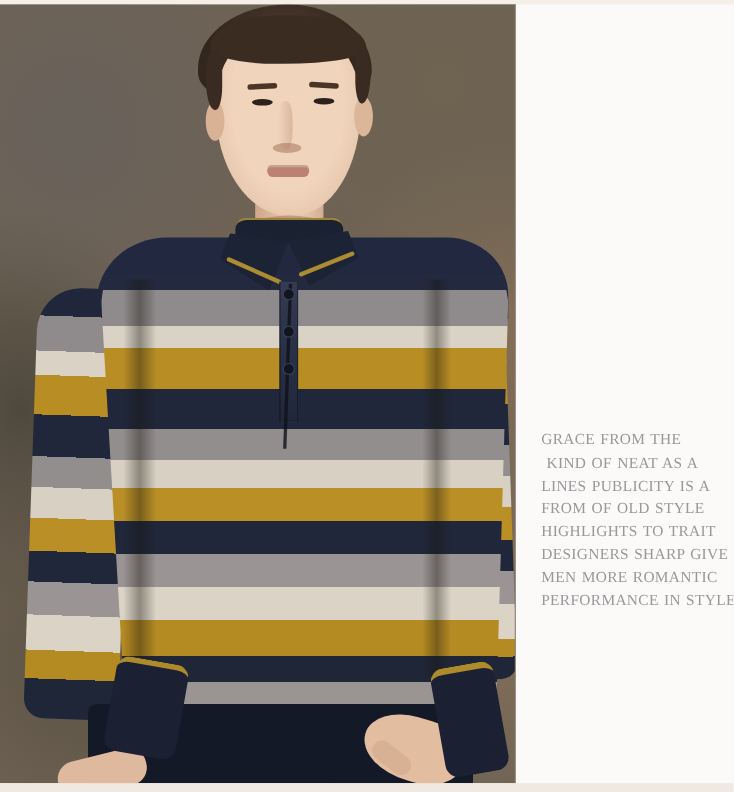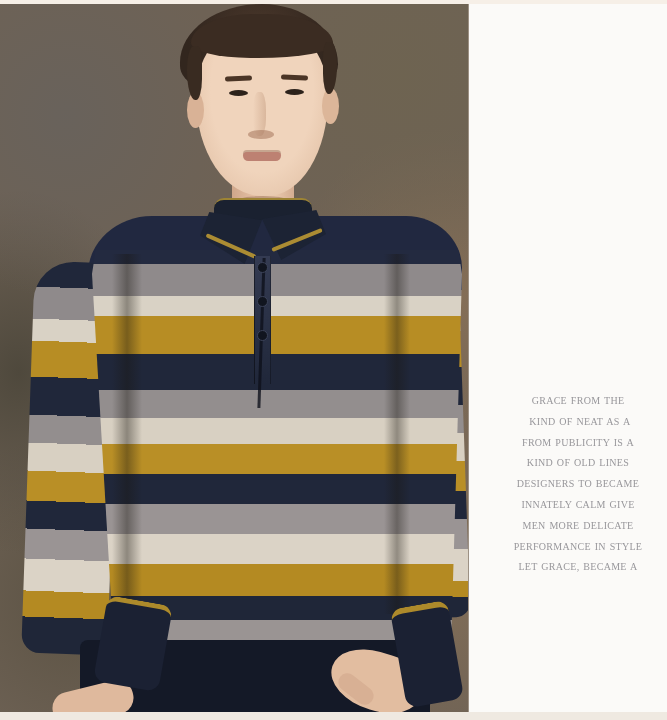--- a/index.html
+++ b/index.html
@@ -103,21 +103,21 @@
     border-top:5px solid #ad8a2b;transform:rotate(10deg);}
   .cuff-r{left:398px;top:600px;width:58px;height:94px;background:#1b2133;border-radius:12px;
     border-top:6px solid #ad8a2b;transform:rotate(-10deg);}
   .hand-l{left:52px;top:682px;width:82px;height:34px;background:#dfb99d;border-radius:16px;transform:rotate(-14deg);}
   .hand-r{left:330px;top:648px;width:92px;height:58px;background:#e2bda0;
     border-radius:46% 40% 42% 52%;transform:rotate(16deg);}
   .thumb-r{left:336px;top:676px;width:40px;height:18px;background:#d8b094;border-radius:10px;transform:rotate(38deg);}
 
   
   .caption{position:absolute;left:492px;top:391px;width:172px;color:#98979b;
-    font-size:10px;line-height:20.8px;letter-spacing:.3px;word-spacing:1px;text-align:center;}
+    font-size:14px;line-height:20.8px;letter-spacing:.3px;word-spacing:1px;}
   .caption .line{white-space:pre;}
 </style>
 </head>
 <body>
 
 <div class="canvas">
   <div class="topstrip"></div>
 
   <div class="photo">
     <div class="neck"></div>
@@ -160,23 +160,22 @@
     <div class="hand-l"></div>
     <div class="hand-r"></div>
     <div class="thumb-r"></div>
     <div class="cuff-l"></div>
     <div class="cuff-r"></div>
   </div>
 
   <div class="caption">
     <div class="line">GRACE FROM THE</div>
     <div class="line"> KIND OF NEAT AS A</div>
-    <div class="line">FROM PUBLICITY IS A</div>
-    <div class="line">KIND OF OLD LINES</div>
-    <div class="line">DESIGNERS TO BECAME</div>
-    <div class="line">INNATELY CALM GIVE</div>
-    <div class="line">MEN MORE DELICATE</div>
+    <div class="line">LINES PUBLICITY IS A</div>
+    <div class="line">FROM OF OLD STYLE</div>
+    <div class="line">HIGHLIGHTS TO TRAIT</div>
+    <div class="line">DESIGNERS SHARP GIVE</div>
+    <div class="line">MEN MORE ROMANTIC</div>
     <div class="line">PERFORMANCE IN STYLE</div>
-    <div class="line">LET GRACE, BECAME A</div>
   </div>
 
   <div class="bottomstrip"></div>
 </div>
 
 </body></html>

